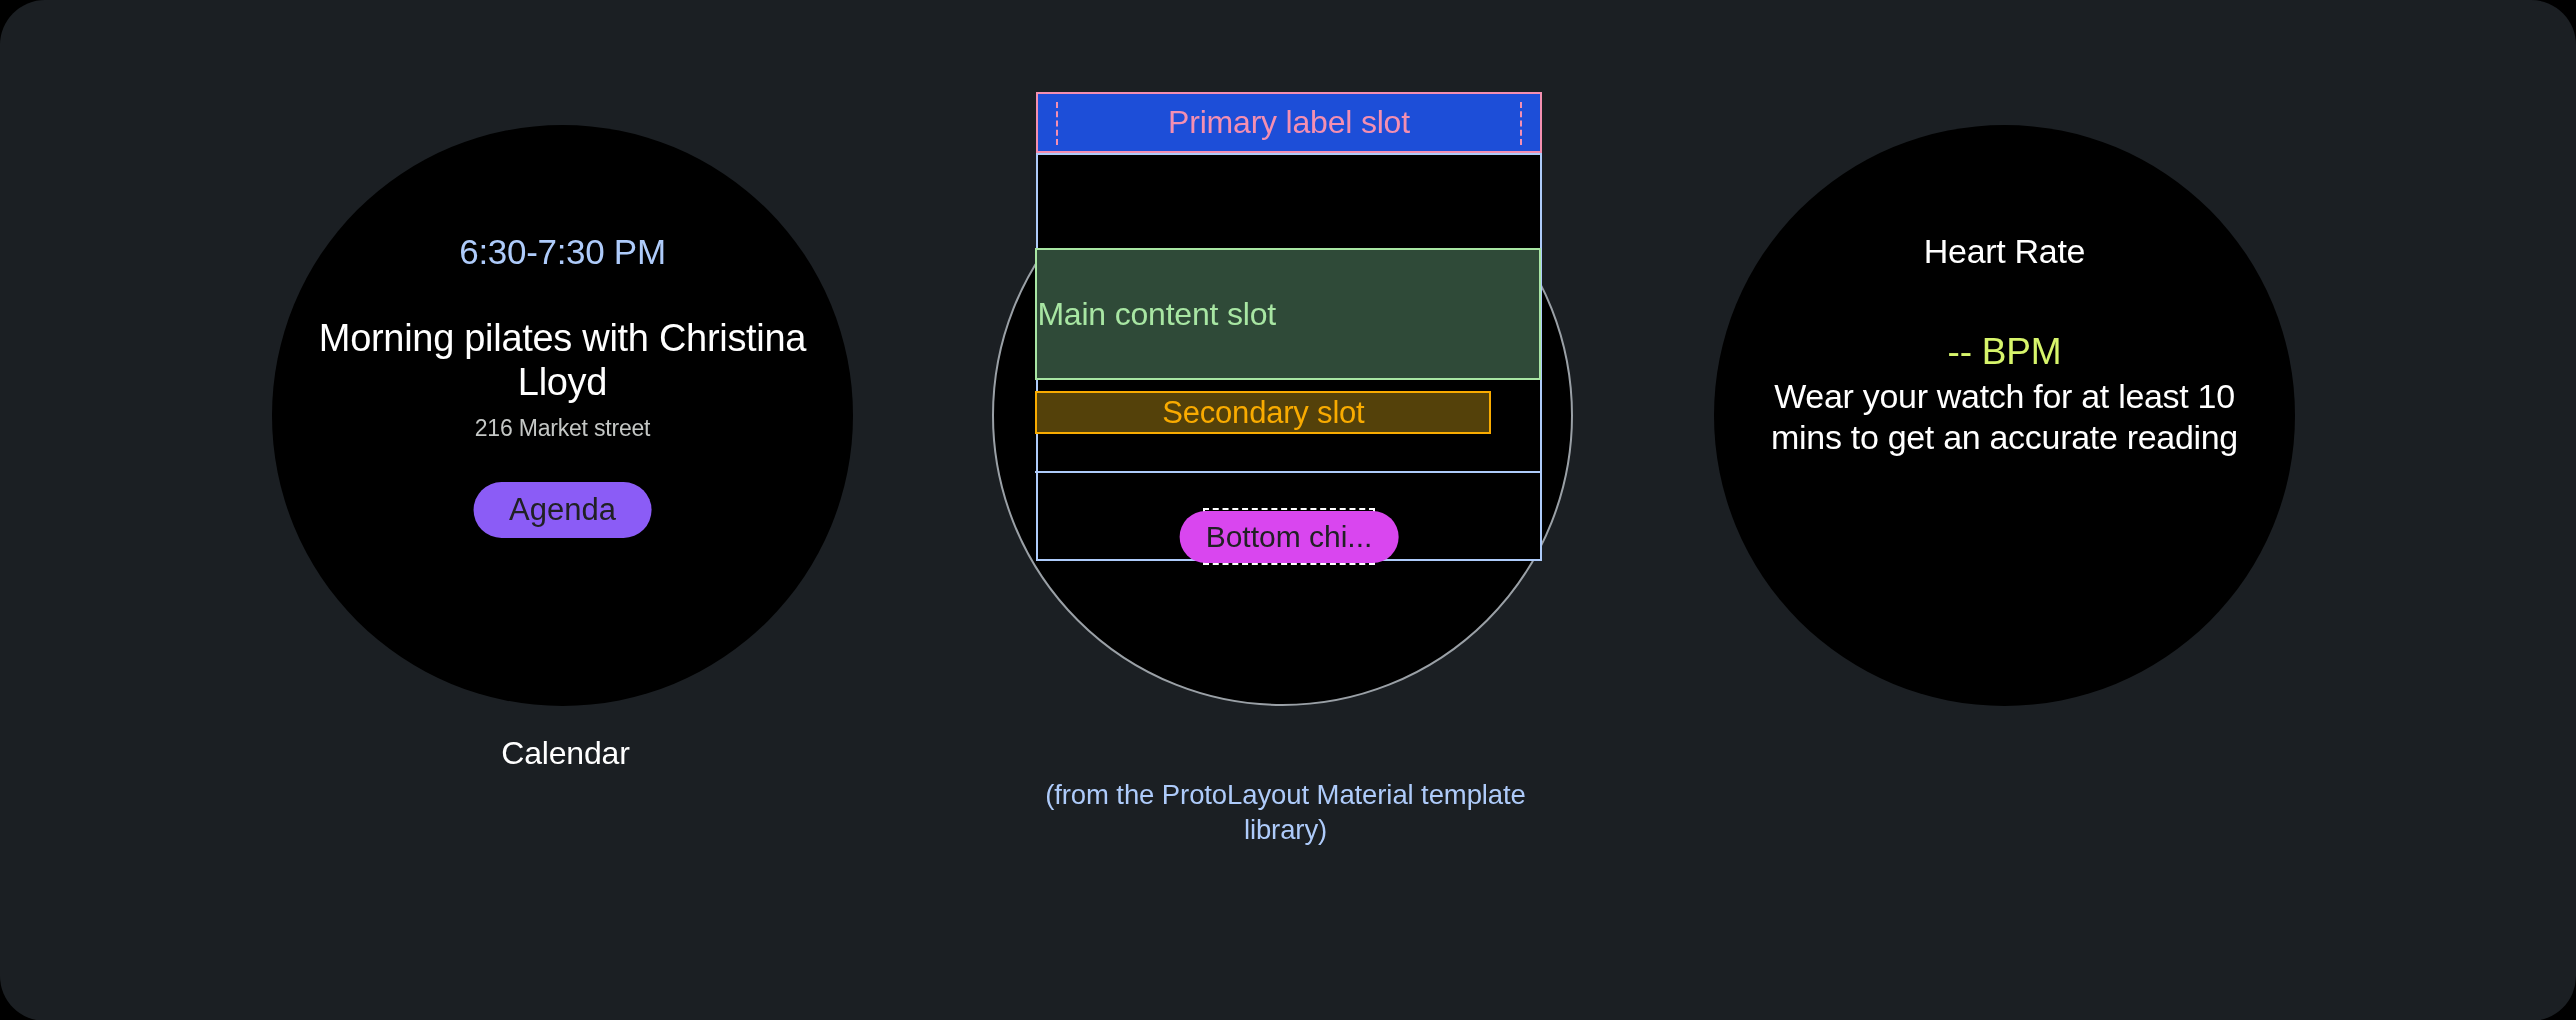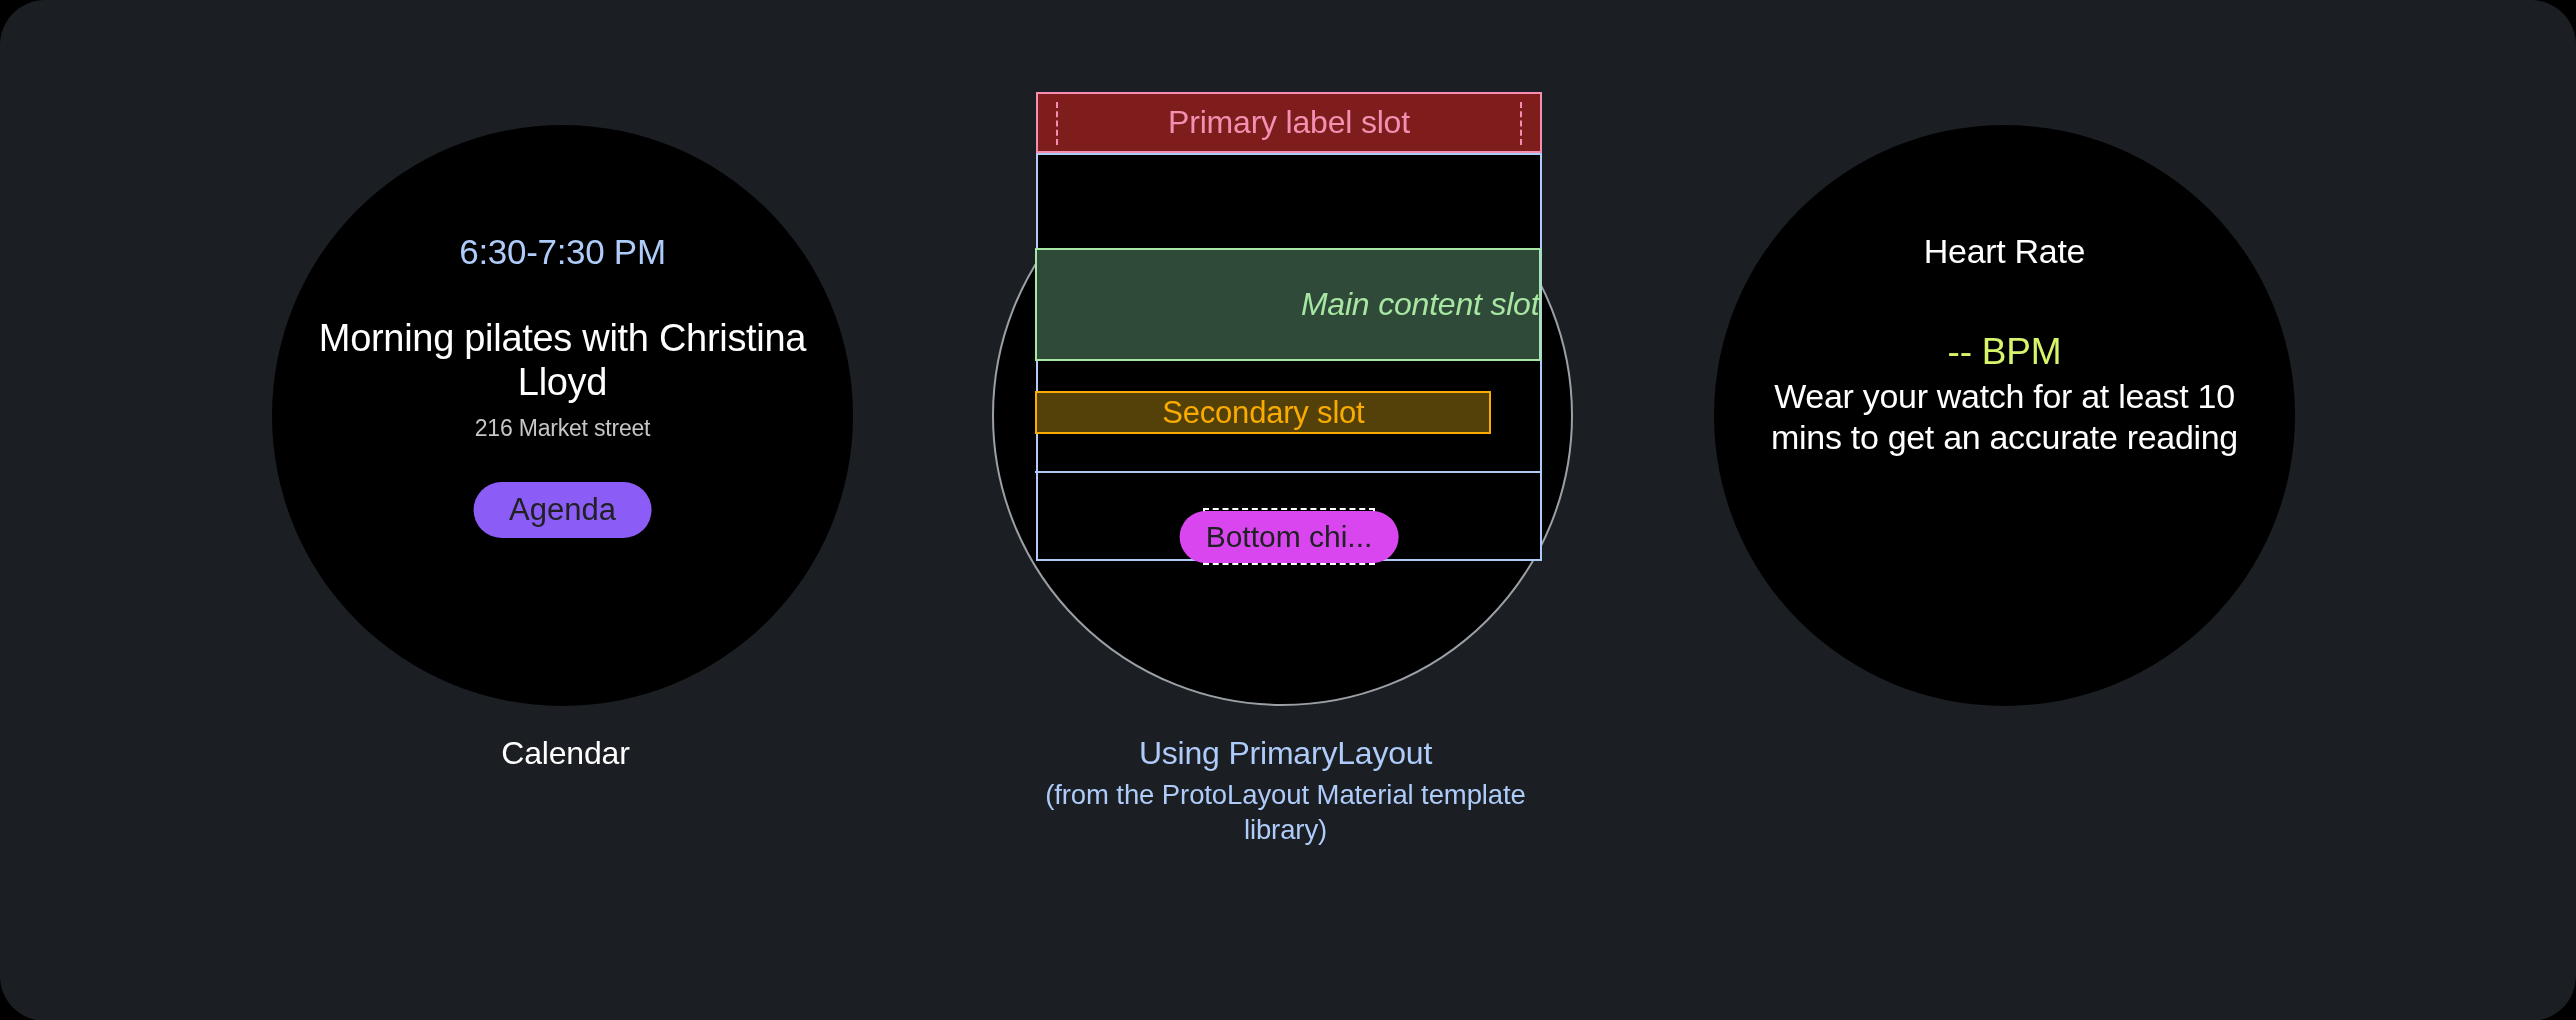--- a/index.html
+++ b/index.html
@@ -159,21 +159,21 @@
     font-size: 32px;
     font-weight: 400;
     letter-spacing: -0.2px;
     white-space: nowrap;
   }
 
   .slot-primary {
     top: 0px;
     height: 61px;
     border: 2.6px solid #f48fb1;
-    background: #7f1d1d;
+    background: #1d4ed8;
     color: #f48fb1;
   }
   .dash-mark {
     position: absolute;
     top: 7.7px;
     width: 0;
     height: 43px;
     border-left: 2.6px dashed #f48fb1;
   }
   .dash-left  { left: 18px; }
@@ -188,32 +188,31 @@
     box-sizing: border-box;
     border: 2.6px solid #aecbfa;
     background: #000000;
   }
 
   .slot-main {
     position: absolute;
     left: -2.6px;
     top: 93px;
     width: 506px;
-    height: 113px;
+    height: 132px;
     box-sizing: border-box;
     border: 2.6px solid #a8e6a3;
     background: #2f4a38;
     color: #a8e6a3;
     display: flex;
     align-items: center;
-    justify-content: flex-end;
+    justify-content: flex-start;
     font-size: 32px;
     letter-spacing: -0.2px;
     white-space: nowrap;
-    font-style: italic;
   }
 
   .slot-secondary {
     position: absolute;
     left: -2.6px;
     top: 236px;
     width: 456px;
     height: 43px;
     box-sizing: border-box;
     border: 2.6px solid #f9ab00;
@@ -328,21 +327,20 @@
           </div>
 
           <div class="slot-divider"></div>
 
           <div class="chip-frame">
             <div class="bottom-chip">Bottom chi...</div>
           </div>
         </div>
       </div>
 
-      <div class="caption caption-main accent">Using PrimaryLayout</div>
       <div class="caption caption-sub">(from the ProtoLayout Material template library)</div>
     </div>
 
     <div class="col col-empty">
       <div class="watch">
         <div class="hr-title">Heart Rate</div>
         <div class="hr-value">-- BPM</div>
         <div class="hr-desc">Wear your watch for at least 10 mins to get an accurate reading</div>
       </div>
     </div>

